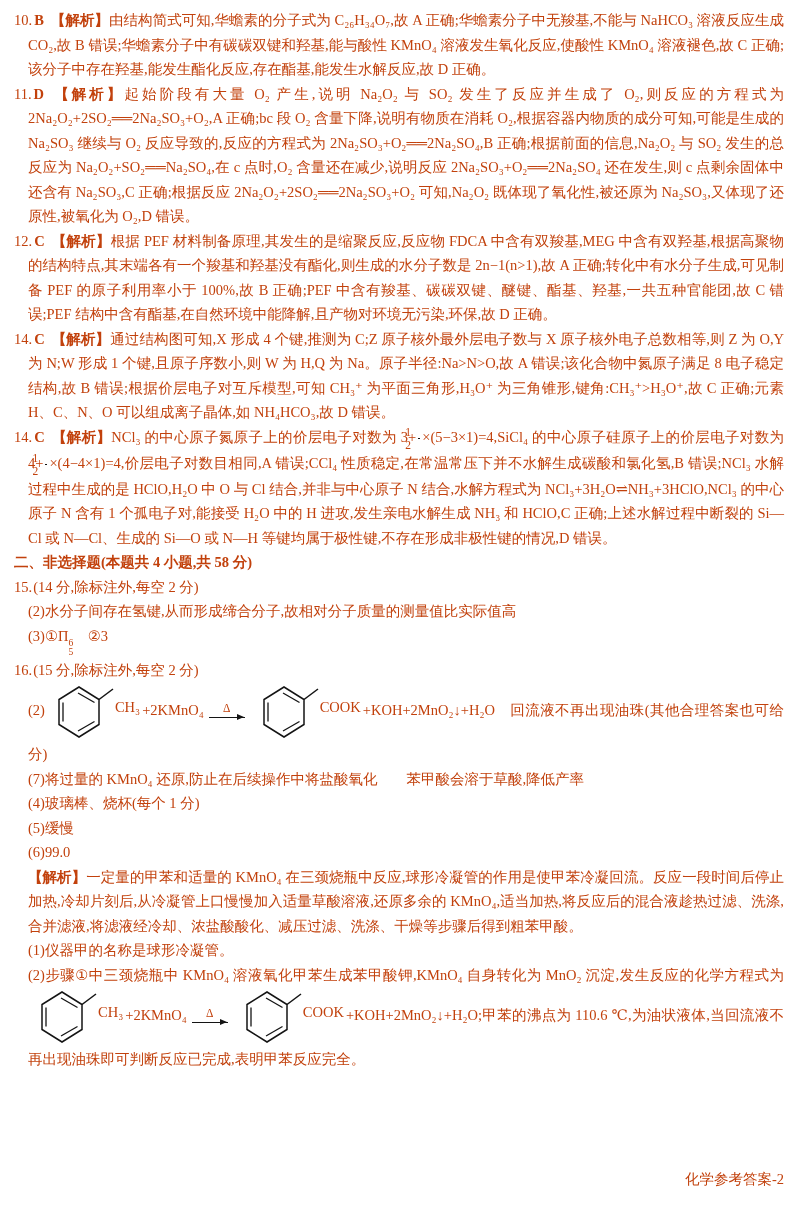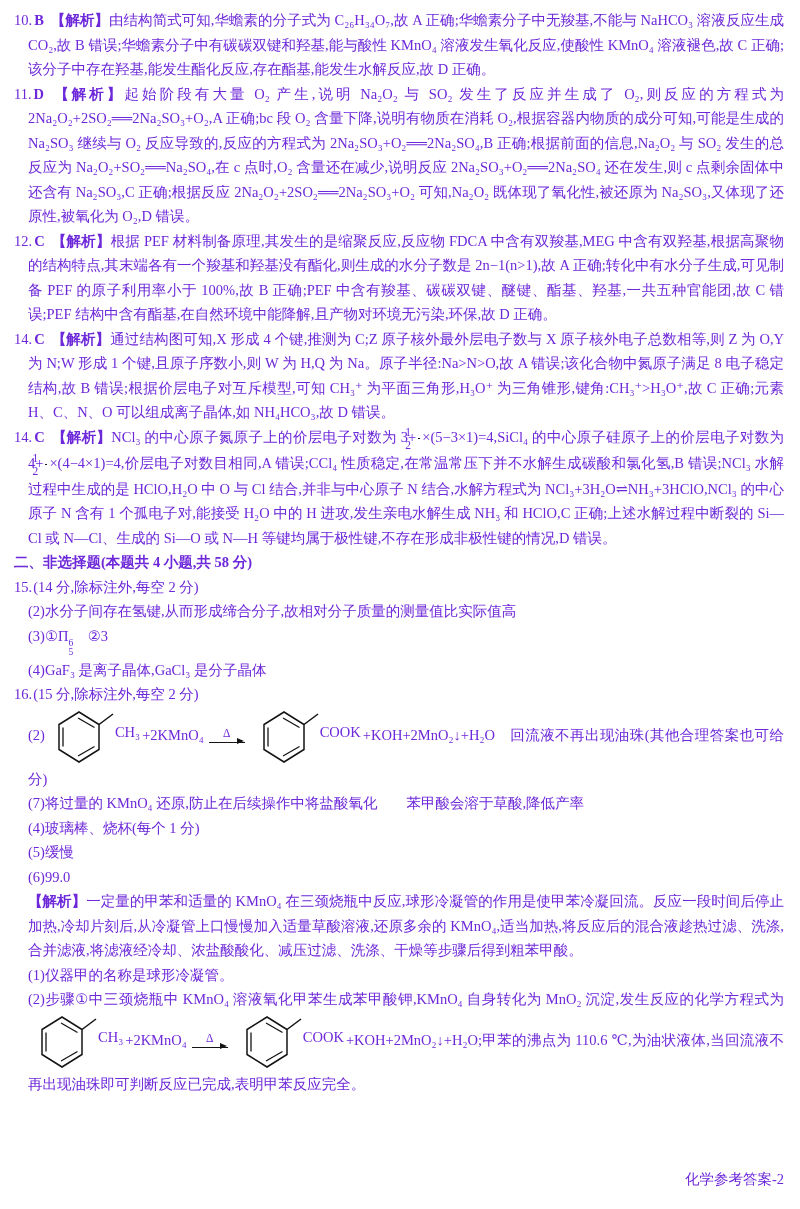--- a/index.html
+++ b/index.html
@@ -1,19 +1,19 @@
 <!DOCTYPE html>
 <html><head>
 <meta charset="utf-8">
 <style>
   html,body{margin:0;padding:0;background:#e8e8e8;}
   body{width:800px;}
   .page{
     width:800px;height:1209px;box-sizing:border-box;
-    background:#ffffff;color:#6d28d9;
+    background:#ffffff;color:#c2410c;
     font-family:"Liberation Serif","DejaVu Serif","DejaVu Sans",serif;
     font-size:14.5px;line-height:24.5px;
     padding:8px 16px 10px 14px;
     display:flex;flex-direction:column;
     overflow:hidden;
   }
   p{margin:0;text-align:justify;}
   .item{padding-left:14px;text-indent:-14px;}
   .sub{padding-left:14px;text-indent:0;}
   .bold{font-weight:bold;}
@@ -63,21 +63,20 @@
       </span><span>×(4−4×1)=4,价层电子对数目相同,A 错误;CCl₄ 性质稳定,在常温常压下并不水解生成碳酸和氯化氢,B 错误;NCl₃ 水解过程中生成的是 HClO,H₂O 中 O 与 Cl 结合,并非与中心原子 N 结合,水解方程式为 NCl₃+3H₂O⇌NH₃+3HClO,NCl₃ 的中心原子 N 含有 1 个孤电子对,能接受 H₂O 中的 H 进攻,发生亲电水解生成 NH₃ 和 HClO,C 正确;上述水解过程中断裂的 Si—Cl 或 N—Cl、生成的 Si—O 或 N—H 等键均属于极性键,不存在形成非极性键的情况,D 错误。</span></p>
 
   <p class="section-head">二、非选择题(本题共 4 小题,共 58 分)</p>
 
   <p class="item"><span class="num">15.</span><span>(14 分,除标注外,每空 2 分)</span></p>
   <p class="sub">(2)水分子间存在氢键,从而形成缔合分子,故相对分子质量的测量值比实际值高</p>
   <p class="sub"><span>(3)①</span><span>Π</span><span class="supsub">
         <span>6</span>
         <span>5</span>
       </span><span>　②3</span></p>
-  <p class="sub">(4)GaF₃ 是离子晶体,GaCl₃ 是分子晶体</p>
 
   <p class="item"><span class="num">16.</span><span>(15 分,除标注外,每空 2 分)</span></p>
 
   <p class="sub"><span>(2)</span><span class="benz">
         <svg width="68" height="60" viewBox="0 0 68 60">
           <polygon points="32,5 52,17.5 52,42.5 32,55 12,42.5 12,17.5" fill="none" stroke="#141414" stroke-width="1.5"></polygon>
           <line x1="31" y1="11" x2="47.5" y2="20.5" stroke="#141414" stroke-width="1.3"></line>
           <line x1="47.5" y1="39.5" x2="31" y2="49" stroke="#141414" stroke-width="1.3"></line>
           <line x1="16" y1="39.5" x2="16" y2="20.5" stroke="#141414" stroke-width="1.3"></line>
           <line x1="52" y1="17.5" x2="66" y2="7" stroke="#141414" stroke-width="1.5"></line>

